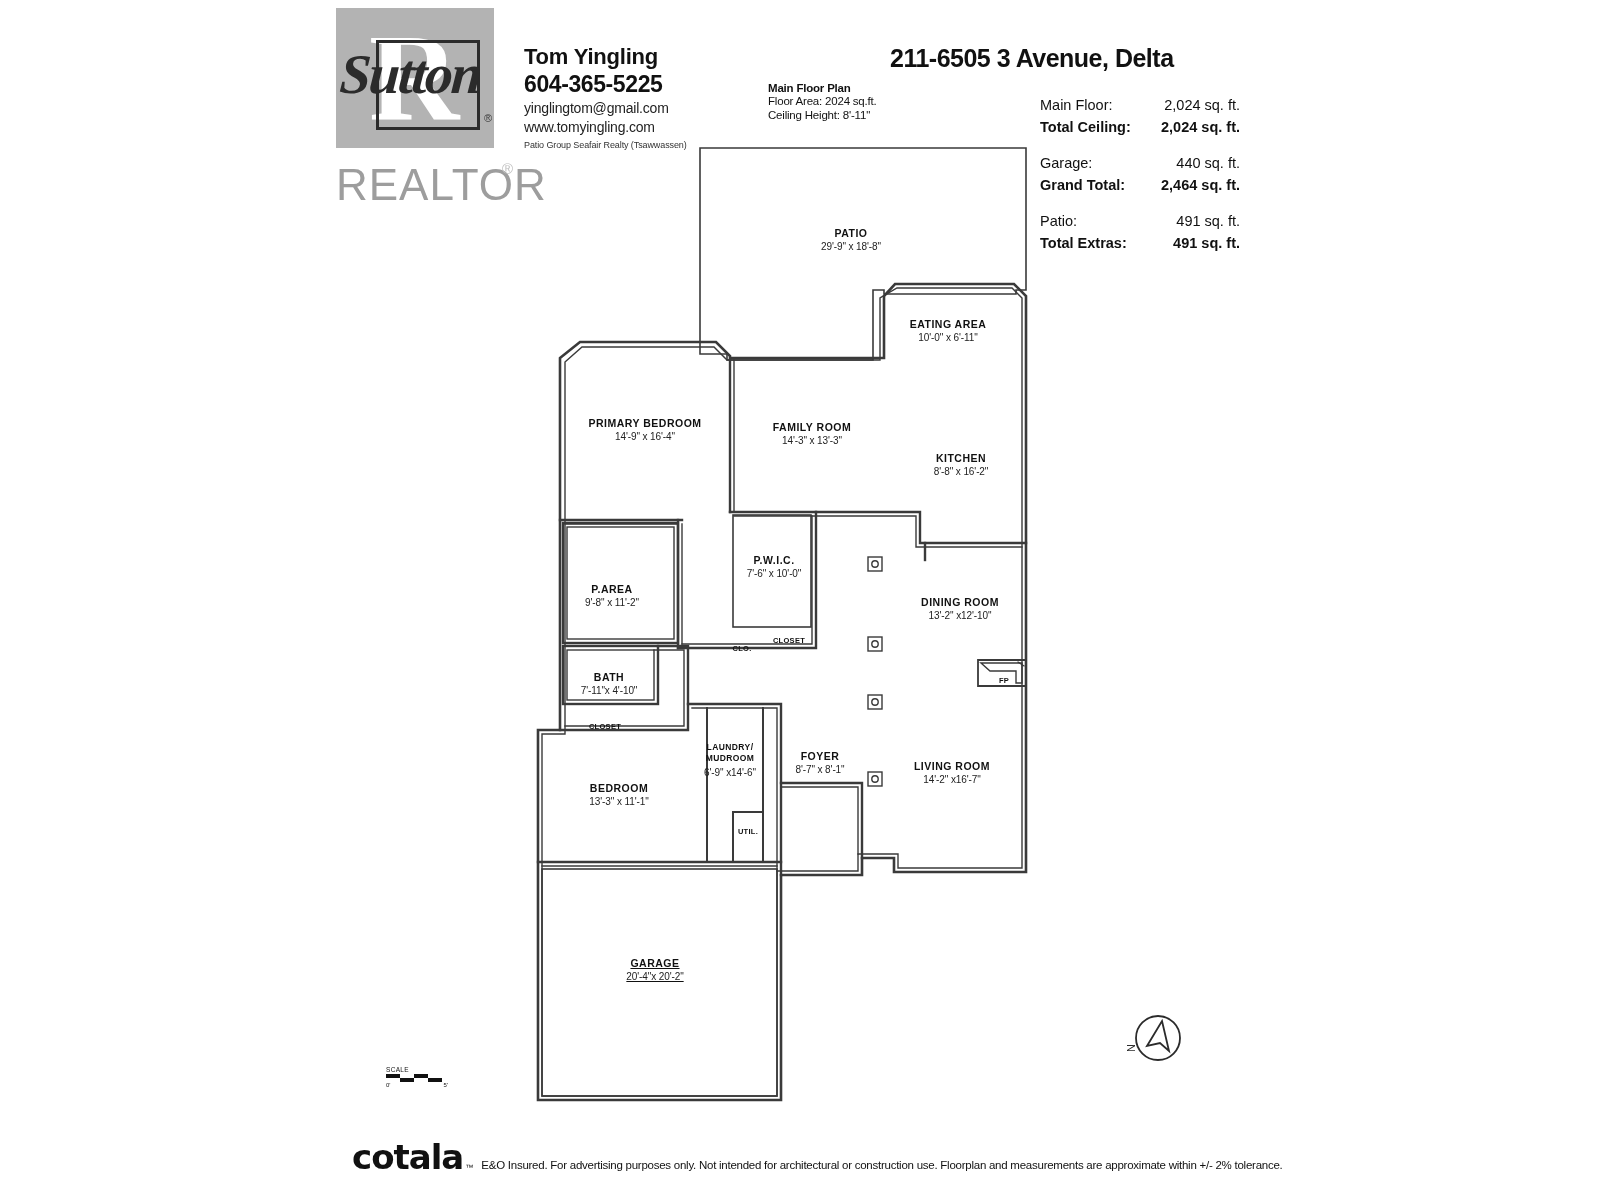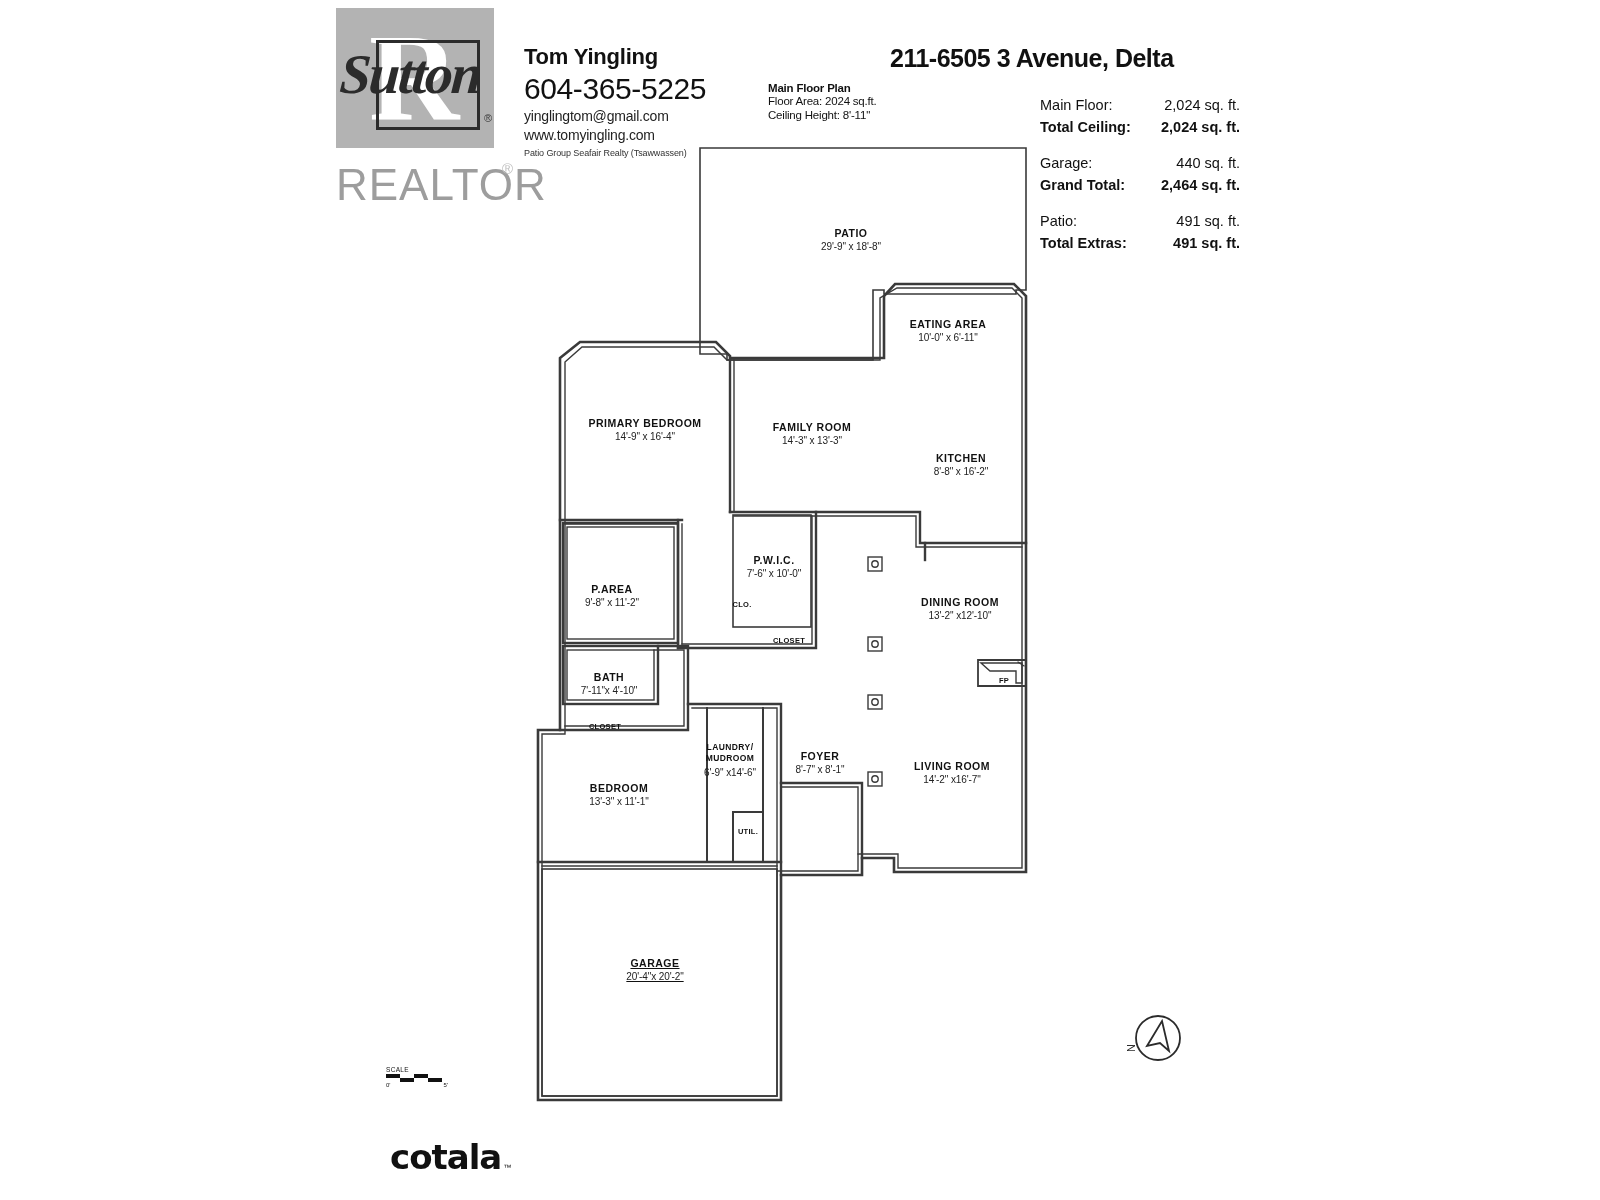--- a/index.html
+++ b/index.html
@@ -104,22 +104,22 @@
     width: 185px;
   }
   .agent-name {
     font-size: 22px;
     font-weight: bold;
     letter-spacing: -0.2px;
     color: #111;
     line-height: 1.15;
   }
   .agent-phone {
-    font-size: 30px;
-    font-weight: normal;
+    font-size: 23px;
+    font-weight: bold;
     letter-spacing: -0.4px;
     color: #111;
     line-height: 1.2;
     margin-top: 2px;
   }
   .agent-email, .agent-web {
     font-size: 14px;
     color: #222;
     line-height: 1.35;
     letter-spacing: -0.2px;
@@ -255,21 +255,20 @@
     height: 64px;
   }
 
   
   .footer {
     position: absolute;
     left: 352px;
     top: 1140px;
     display: flex;
     align-items: flex-end;
-    margin-left: 38px;
   }
   .cotala-logo {
     font-size: 34px;
     font-weight: bold;
     letter-spacing: -1px;
     color: #111;
     line-height: 1;
     font-family: "DejaVu Sans", sans-serif;
   }
   .cotala-tm {
@@ -482,21 +481,21 @@
         <div class="room-name">GARAGE</div>
         <div class="room-dim">20'-4"x 20'-2"</div>
       </div>
     </div>
   <div id="sub-labels">
       <div class="room-label small" style="left: 730px; top: 742px;">
         <div class="room-name">LAUNDRY/</div>
         <div class="room-name">MUDROOM</div>
         <div class="room-dim" style="margin-top: 3px;">6'-9"  x14'-6"</div>
       </div>
-      <div class="room-label tiny" style="left: 742px; top: 600px;">
+      <div class="room-label tiny" style="left: 742px; top: 644px;">
         <div class="room-name">CLO.</div>
       </div>
       <div class="room-label tiny" style="left: 789px; top: 636px;">
         <div class="room-name">CLOSET</div>
       </div>
       <div class="room-label tiny" style="left: 605px; top: 722px;">
         <div class="room-name">CLOSET</div>
       </div>
       <div class="room-label tiny" style="left: 748px; top: 827px;">
         <div class="room-name">UTIL.</div>
@@ -522,15 +521,16 @@
 
   <svg class="compass" viewBox="0 0 64 64">
     <circle cx="36" cy="30" r="22" fill="none" stroke="#2b2b2b" stroke-width="1.8"></circle>
     <path d="M 40,13 L 47,43 L 38,35 L 25,38 Z" fill="none" stroke="#2b2b2b" stroke-width="1.8" stroke-linejoin="miter"></path>
     <text x="13" y="44" font-family="Liberation Sans, sans-serif" font-size="11" fill="#2b2b2b" transform="rotate(-90 13 44)">N</text>
   </svg>
 
   <div class="footer">
     <span class="cotala-logo">cotala</span>
     <span class="cotala-tm">™</span>
+    <span class="disclaimer">E&amp;O Insured. For advertising purposes only. Not intended for architectural or construction use. Floorplan and measurements are approximate within +/- 2% tolerance.</span>
   </div>
 
 </div>
 
 </body></html>

